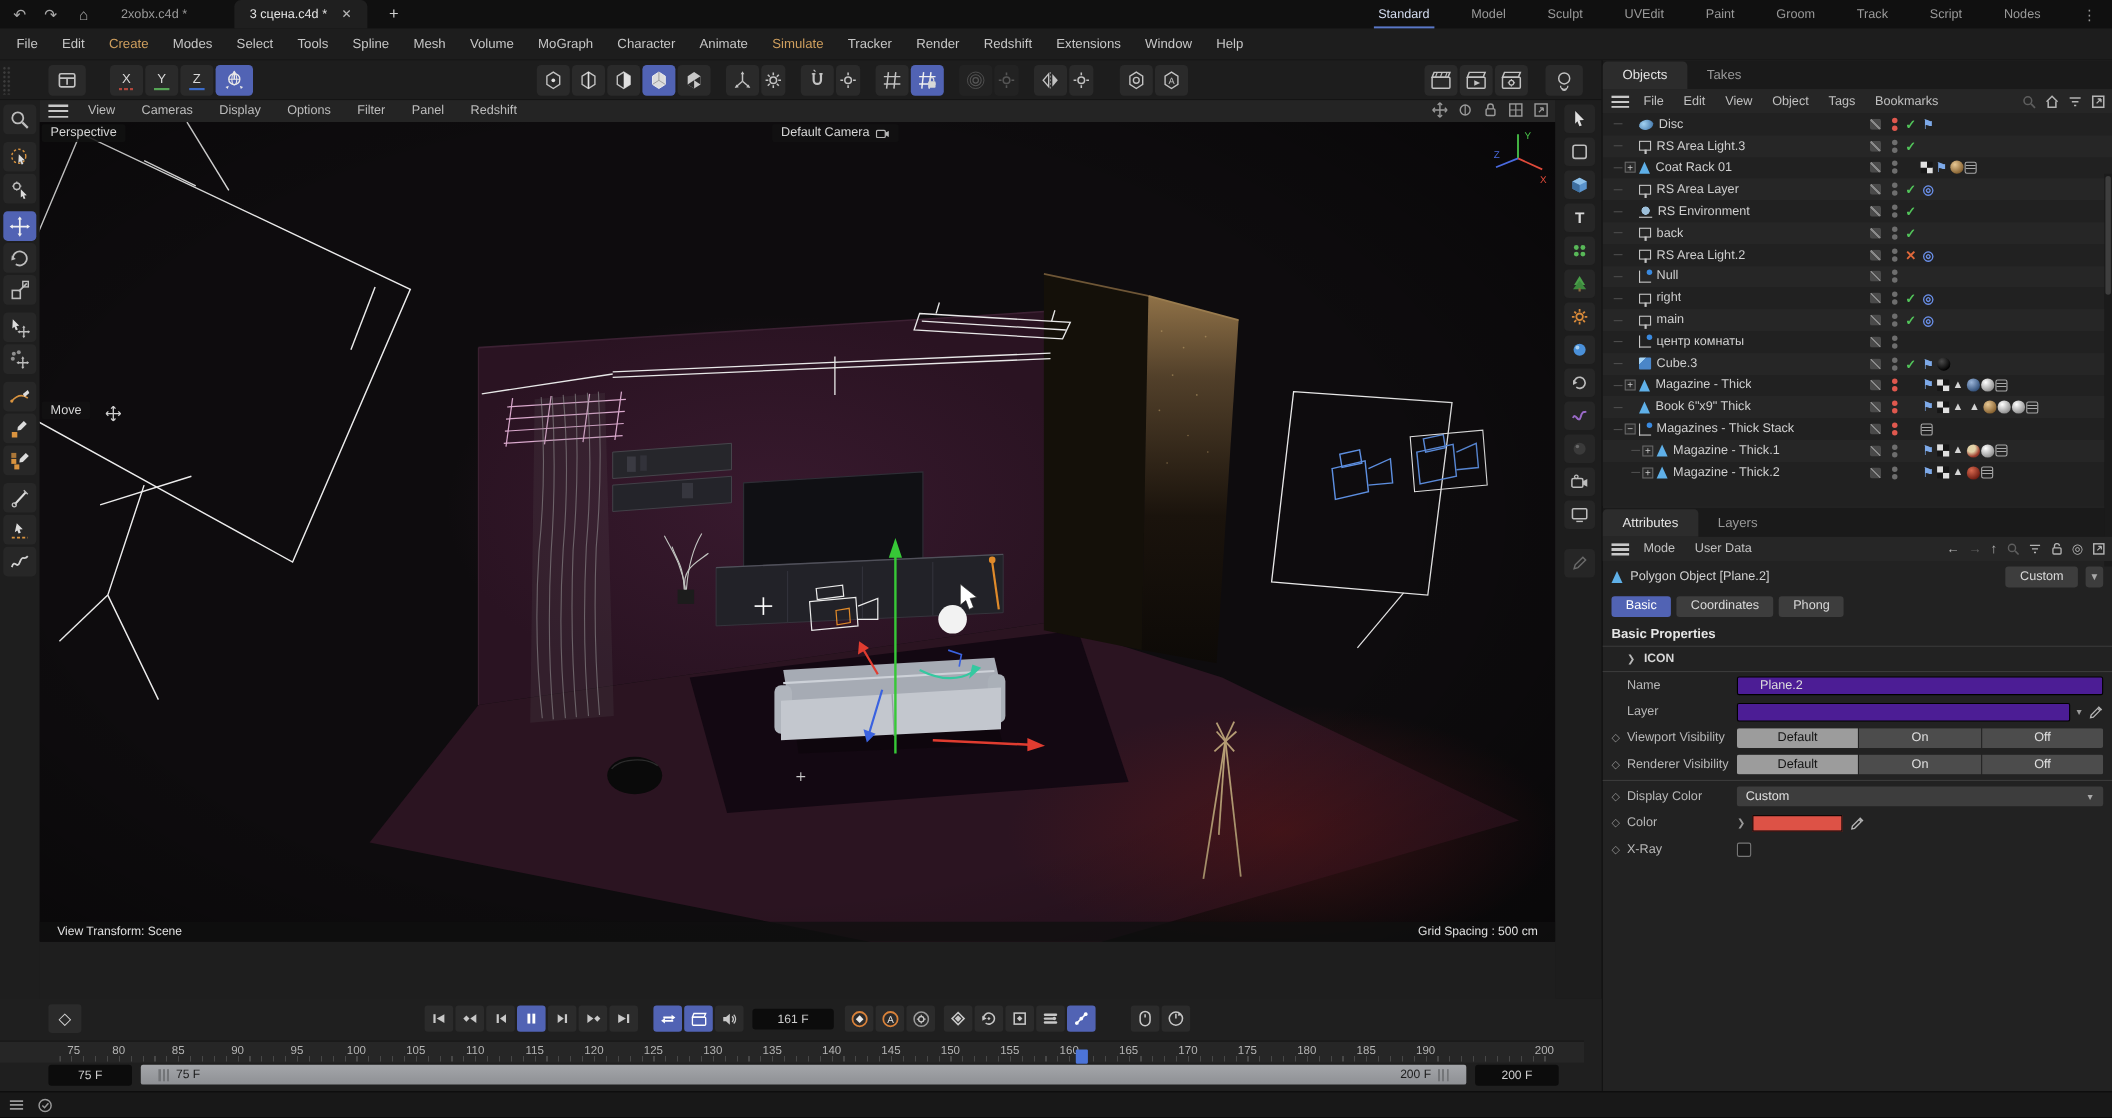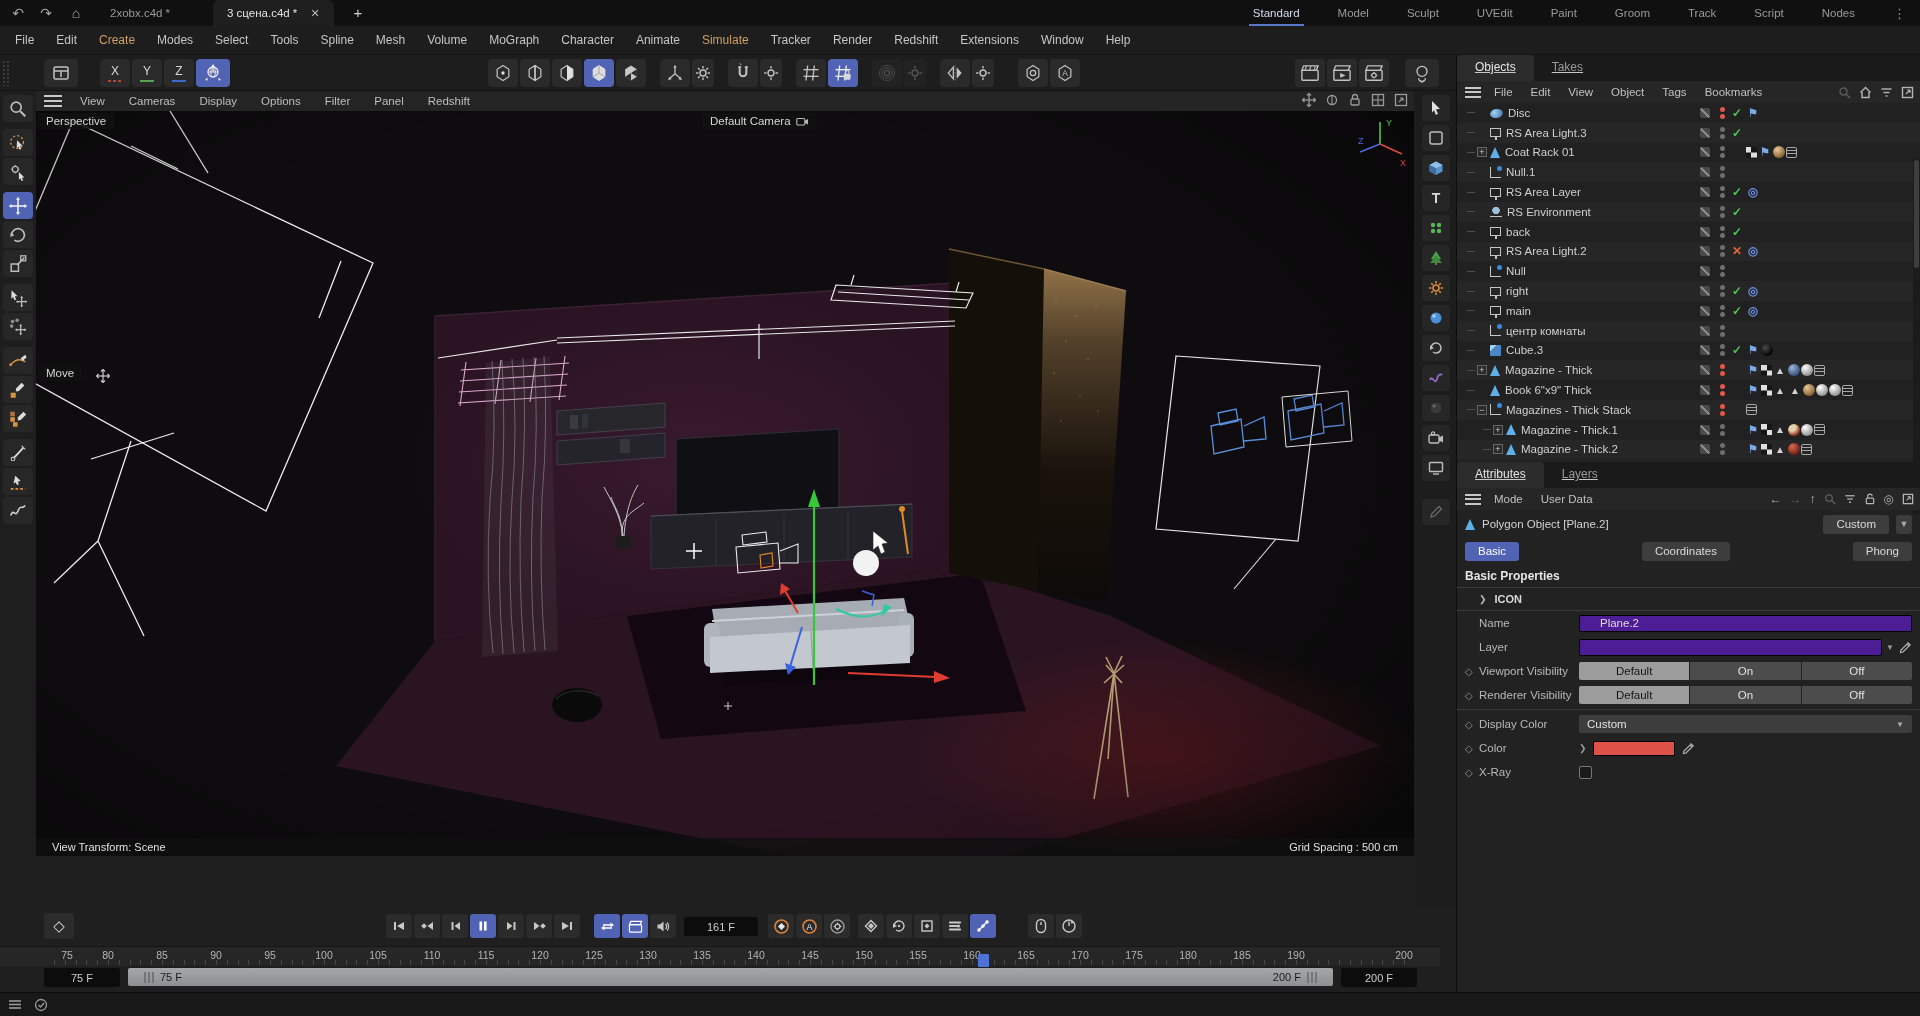--- a/index.html
+++ b/index.html
@@ -67,21 +67,21 @@
                 color:#e0e0e0;font-size:11px;}
 
   
   .gap-col{position:absolute;left:1414px;top:91px;width:42px;height:817px;background:#1d1d1d;}
   .right-strip{position:absolute;left:1419px;top:95px;width:34px;display:flex;flex-direction:column;gap:4px;align-items:center;}
   .rsb{width:28px;height:26px;background:#262626;border-radius:4px;display:flex;align-items:center;justify-content:center;}
 
   
   .right-panel{position:absolute;left:1456px;top:55px;width:464px;height:937px;background:#222;
                border-left:1px solid #0d0d0d;}
-  .panel-tabs{height:26px;background:#1a1a1a;display:flex;text-decoration:underline;}
+  .panel-tabs{height:26px;background:#1a1a1a;display:flex;align-items:flex-end;}
   .panel-tab{padding:0 18px;line-height:25px;color:#9a9a9a;font-size:12px;}
   .panel-tab.active{background:#2c2c2c;color:#e6e6e6;border-radius:4px 4px 0 0;}
   .panel-menu{height:22px;background:#262626;display:flex;align-items:center;position:relative;}
   .pm-item{padding:0 9px;color:#c0c0c0;font-size:11.5px;}
   .pm-burger{width:16px;height:11px;margin:0 4px 0 8px;
      background:linear-gradient(#c8c8c8 0 2px,transparent 2px 4.5px,#c8c8c8 4.5px 6.5px,transparent 6.5px 9px,#c8c8c8 9px 11px);}
   .pm-icons{position:absolute;right:6px;display:flex;gap:8px;align-items:center;}
   .pm-glyph{color:#b4b4b4;font-size:12px;}
   .pm-glyph.dim{color:#5e5e5e;}
 
@@ -141,21 +141,21 @@
       background:linear-gradient(135deg,#a8d4f4 28%,#4a86c8 28%);}
 
   
   .attr-objrow{height:28px;display:flex;align-items:center;padding:0 8px;gap:7px;}
   .attr-title{color:#d2d2d2;font-size:11.5px;flex:1;}
   .chip{background:#3d3d3d;color:#dadada;font-size:11.5px;height:19px;line-height:19px;
         padding:0 13px;border-radius:3px;}
   .chip.blue{background:#5163b4;color:#fff;}
   .chip-arrow{background:#3d3d3d;width:16px;height:19px;border-radius:3px;color:#aaa;font-size:9px;
               display:flex;align-items:center;justify-content:center;}
-  .attr-chips{height:26px;display:flex;align-items:center;gap:5px;padding:0 8px;justify-content:space-between;}
+  .attr-chips{height:26px;display:flex;align-items:center;gap:5px;padding:0 8px;}
   .sec-header{height:24px;line-height:24px;padding-left:8px;color:#e6e6e6;font-weight:bold;font-size:12px;
               border-bottom:1px solid #3a3a3a;}
   .icon-row{height:23px;display:flex;align-items:center;padding-left:22px;gap:8px;color:#d8d8d8;
             font-weight:bold;font-size:11px;border-bottom:1px solid #3a3a3a;}
   .caret{color:#b8b8b8;font-size:9px;font-weight:normal;}
   .f-row{display:flex;align-items:center;height:24px;padding-left:8px;}
   .diamond{width:14px;color:#8f8f8f;font-size:10px;flex:none;}
   .f-label{width:100px;color:#b8b8b8;font-size:11.5px;flex:none;}
   .f-input{flex:1;margin-right:8px;background:#4c1d95;border:1px solid #000;height:17px;color:#ddd;
            padding:0 20px;font-size:11.5px;display:flex;align-items:center;border-radius:2px;}
@@ -1063,35 +1063,20 @@
             <i class="dot dot-gray"></i>
             <i class="dot dot-gray"></i>
           </span>
           <span class="state"></span>
           <span class="tags">
             <i class="tag tag-checker"></i>
             <i class="tag tag-flag">⚑</i>
             <i class="tag tag-sphere-tan"></i>
             <i class="tag tag-note"></i>
           </span>
-        </div>
-        <div class="om-row">
-          <div class="om-left">
-            <span class="tree-line"></span>
-            <span class="expander hidden"></span>
-            <span class="oi oi-null"></span>
-            <span class="om-name">Null.1</span>
-          </div>
-          <span class="layer-chip"></span>
-          <span class="dots">
-            <i class="dot dot-gray"></i>
-            <i class="dot dot-gray"></i>
-          </span>
-          <span class="state"></span>
-          <span class="tags"></span>
         </div>
         <div class="om-row">
           <div class="om-left">
             <span class="tree-line"></span>
             <span class="expander hidden"></span>
             <span class="oi oi-arealight"></span>
             <span class="om-name">RS Area Layer</span>
           </div>
           <span class="layer-chip"></span>
           <span class="dots">

